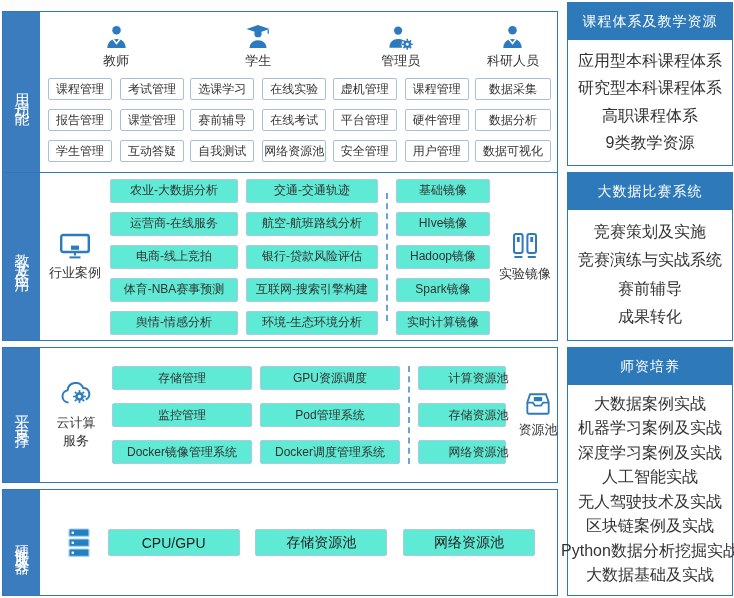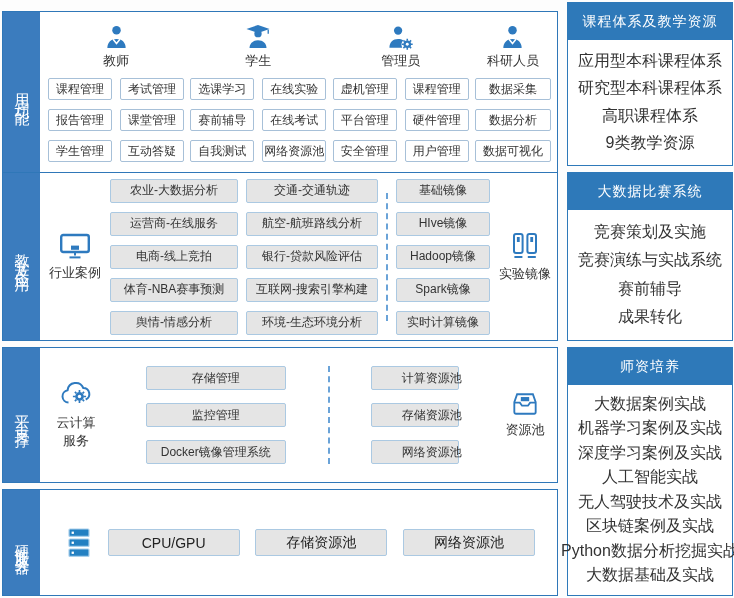--- a/index.html
+++ b/index.html
@@ -22,21 +22,21 @@
   
   #sec1 .sec-content { padding:6px 6px 6px 8px; gap:6px; justify-content:space-between; }
   .group { display:flex; flex-direction:column; align-items:center; }
   .g-name { font-size:13px; color:#333; margin-top:1px; }
   .g-grid { display:grid; gap:9px 8px; margin-top:8px; }
   .cols2 { grid-template-columns:repeat(2,64px); }
   .cols1 { grid-template-columns:76px; }
 
   .chip { height:22px; display:flex; align-items:center; justify-content:center; font-size:12px; color:#333;
           background:#fff; border:1px solid #a7c0d8; border-radius:2px; white-space:nowrap; }
-  .chip.fill { background:#e5e5e5; border-color:#abc9e2; }
+  .chip.fill { background:#5eead4; border-color:#abc9e2; }
 
   
   #sec2 .sec-content, #sec3 .sec-content { padding:0 8px; gap:8px; justify-content:space-between; }
   .block { display:flex; flex-direction:column; align-items:center; gap:4px; flex:none; }
   .block-label { font-size:13px; color:#333; text-align:center; line-height:1.35; }
   .w-narrow { width:54px; }
   .vcol { display:flex; flex-direction:column; gap:9px; }
   .vcol .chip { height:24px; }
   .c128 .chip { width:128px; } .c132 .chip { width:132px; } .c104 .chip { width:94px; }
   .c140 .chip { width:140px; } .c88 .chip { width:88px;padding-left:33px; }
@@ -228,20 +228,25 @@
         </span>
         <div class="block-label" style="width:46px">云计算服务</div>
       </div>
 
       <div class="vcol c140">
         <div class="chip fill">存储管理</div>
         <div class="chip fill">监控管理</div>
         <div class="chip fill">Docker镜像管理系统</div>
       </div>
 
+      <div class="vcol c140">
+        <div class="chip fill">GPU资源调度</div>
+        <div class="chip fill">Pod管理系统</div>
+        <div class="chip fill">Docker调度管理系统</div>
+      </div>
 
       <div class="vdash"></div>
 
       <div class="vcol c88">
         <div class="chip fill">计算资源池</div>
         <div class="chip fill">存储资源池</div>
         <div class="chip fill">网络资源池</div>
       </div>
 
       <div class="block" style="width:48px">

